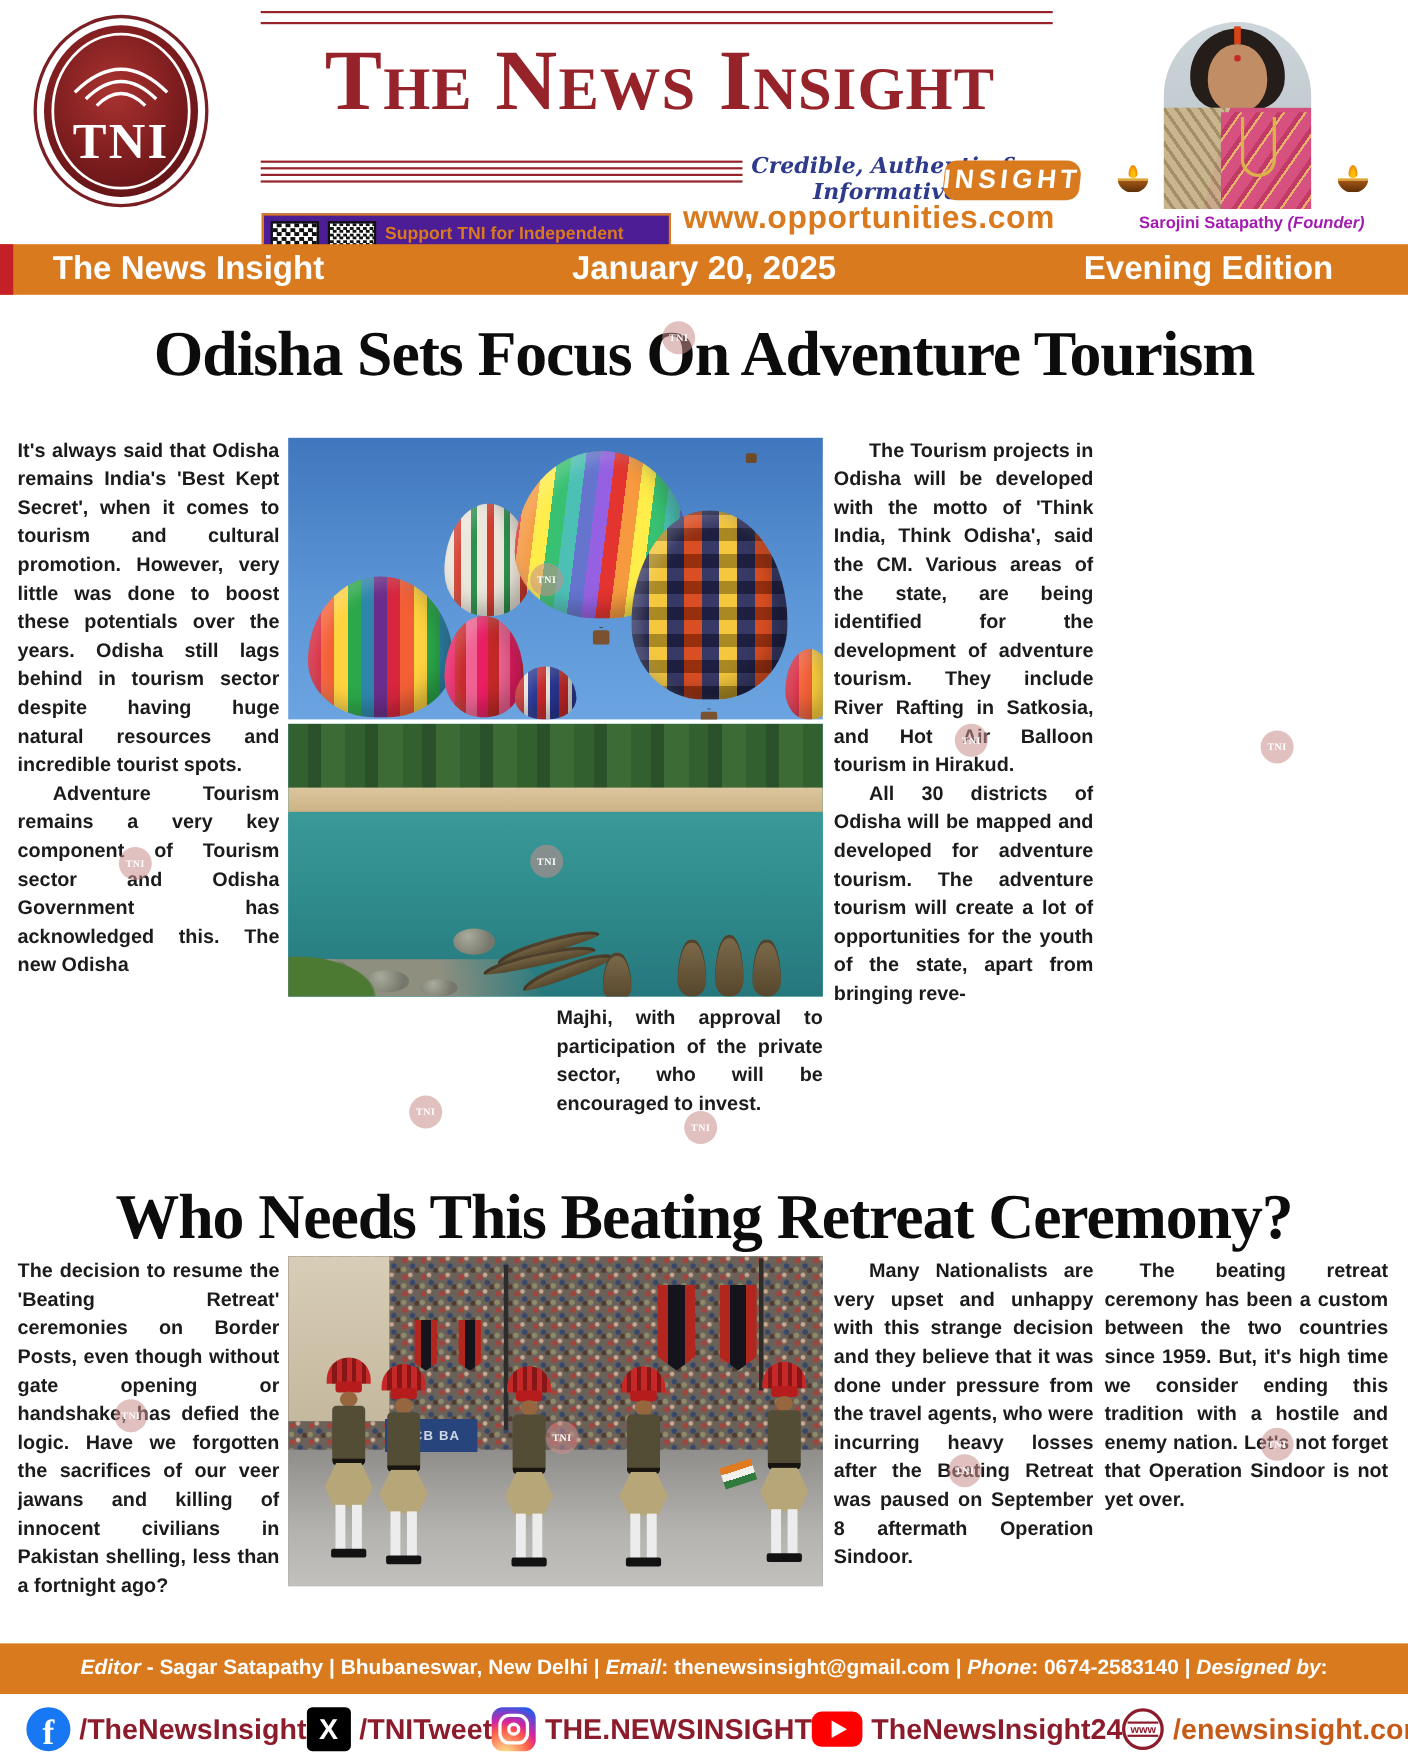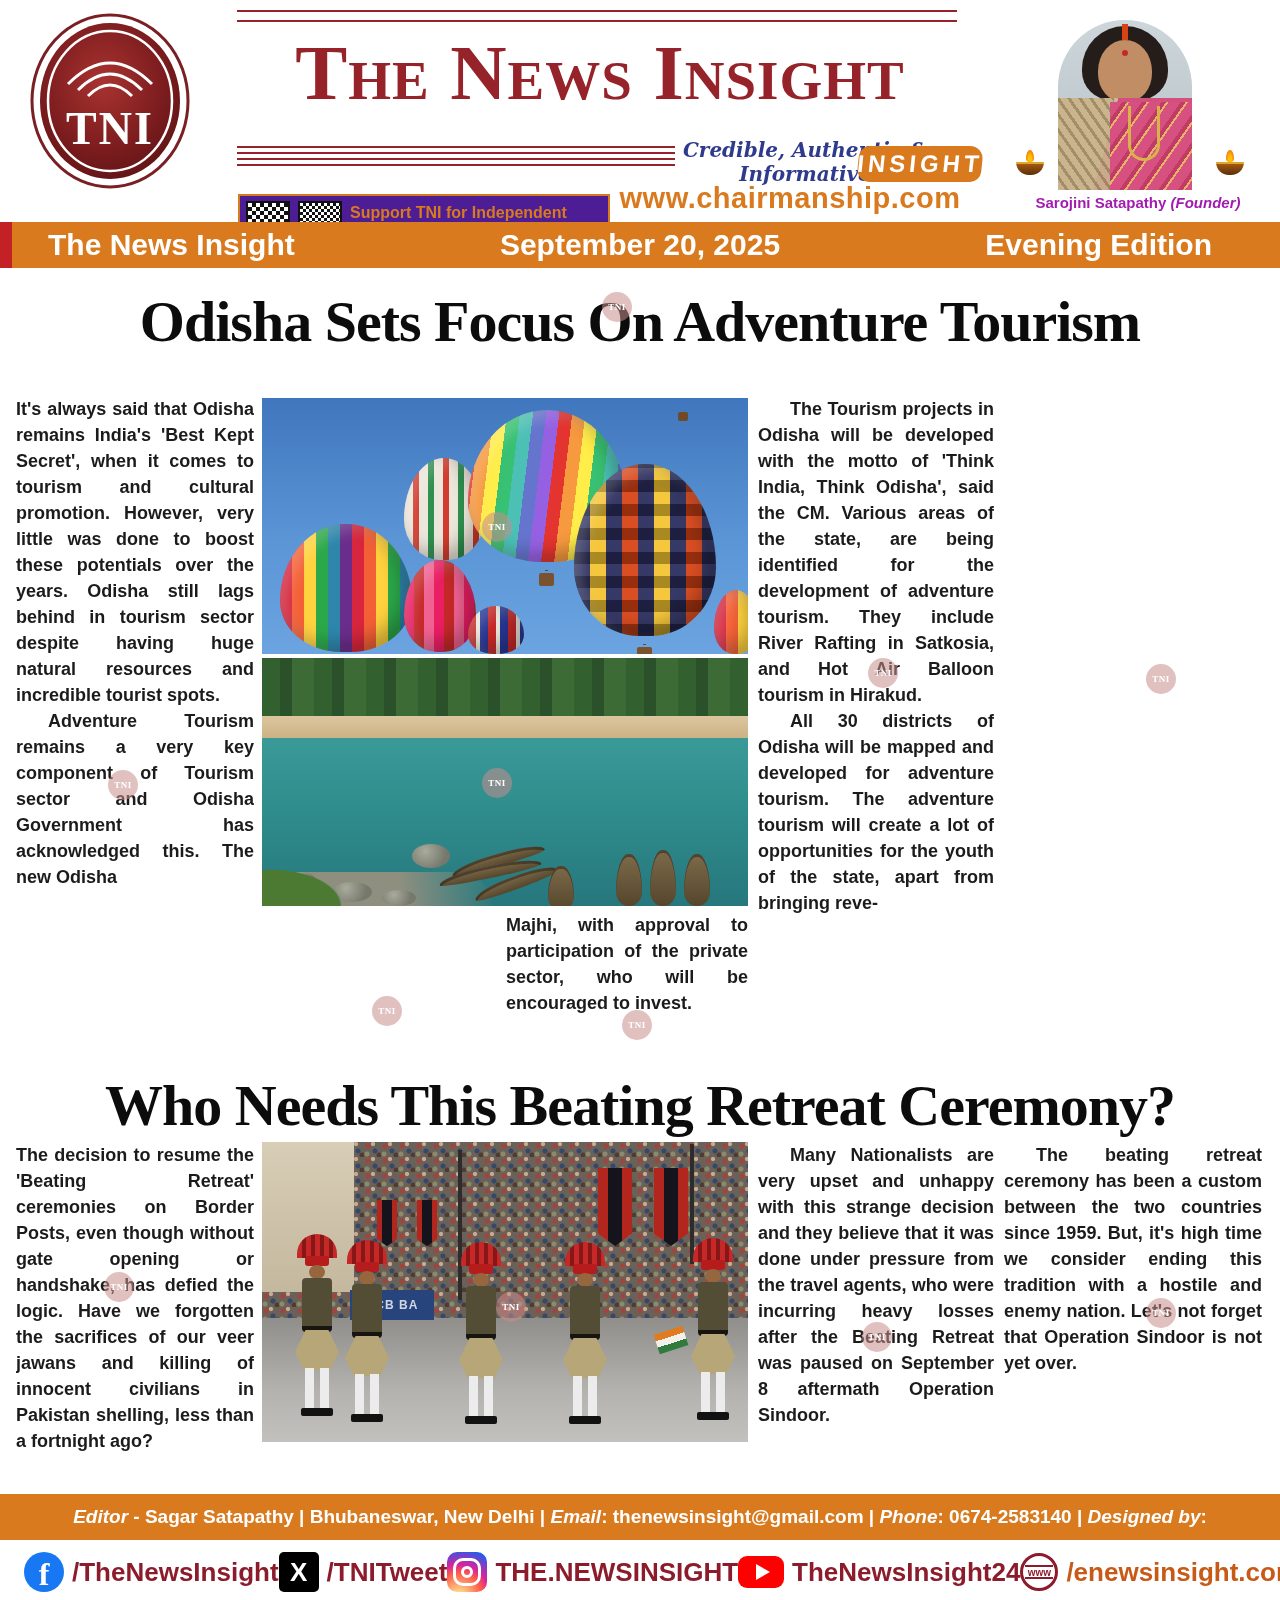--- a/index.html
+++ b/index.html
@@ -194,21 +194,21 @@
   <div class="qrbox">
     <div class="qr"></div>
     <div class="qr q2"></div>
     <div class="support">
       <div>Support TNI for Independent</div>
       <div>Journalism</div>
     </div>
   </div>
 
   <div class="insight-badge">INSIGHT</div>
-  <div class="website">www.chairmanship.com</div>
+  <div class="website">www.opportunities.com</div>
 
   <div class="diya" style="left:1016px;top:150px;">
       <span class="fl"></span>
       <span class="bw"></span>
     </div>
   <div class="diya" style="left:1216px;top:150px;">
       <span class="fl"></span>
       <span class="bw"></span>
     </div>
 
@@ -223,21 +223,21 @@
     <div class="f-beads"></div>
   </div>
   <div class="founder-caption">
     <span>Sarojini Satapathy</span>
     <span style="font-style:italic;">(Founder)</span>
   </div>
 
   <div class="ebar">
     <span class="redcap"></span>
     <span class="t name">The News Insight</span>
-    <span class="t date">September 20, 2025</span>
+    <span class="t date">January 20, 2025</span>
     <span class="t ed">Evening Edition</span>
   </div>
 
   <div class="headline h1">Odisha Sets Focus On Adventure Tourism</div>
 
   <div class="col" style="left:16px;top:396px;width:238px;height:648px;">
     <p>It's always said that Odisha remains India's 'Best Kept Secret', when it comes to tourism and cultural promotion. However, very little was done to boost these potentials over the years. Odisha still lags behind in tourism sector despite having huge natural resources and incredible tourist spots.</p>
     <p class="ind">Adventure Tourism remains a very key component of Tourism sector and Odisha Government has acknowledged this. The new Odisha</p>
   </div>
 

